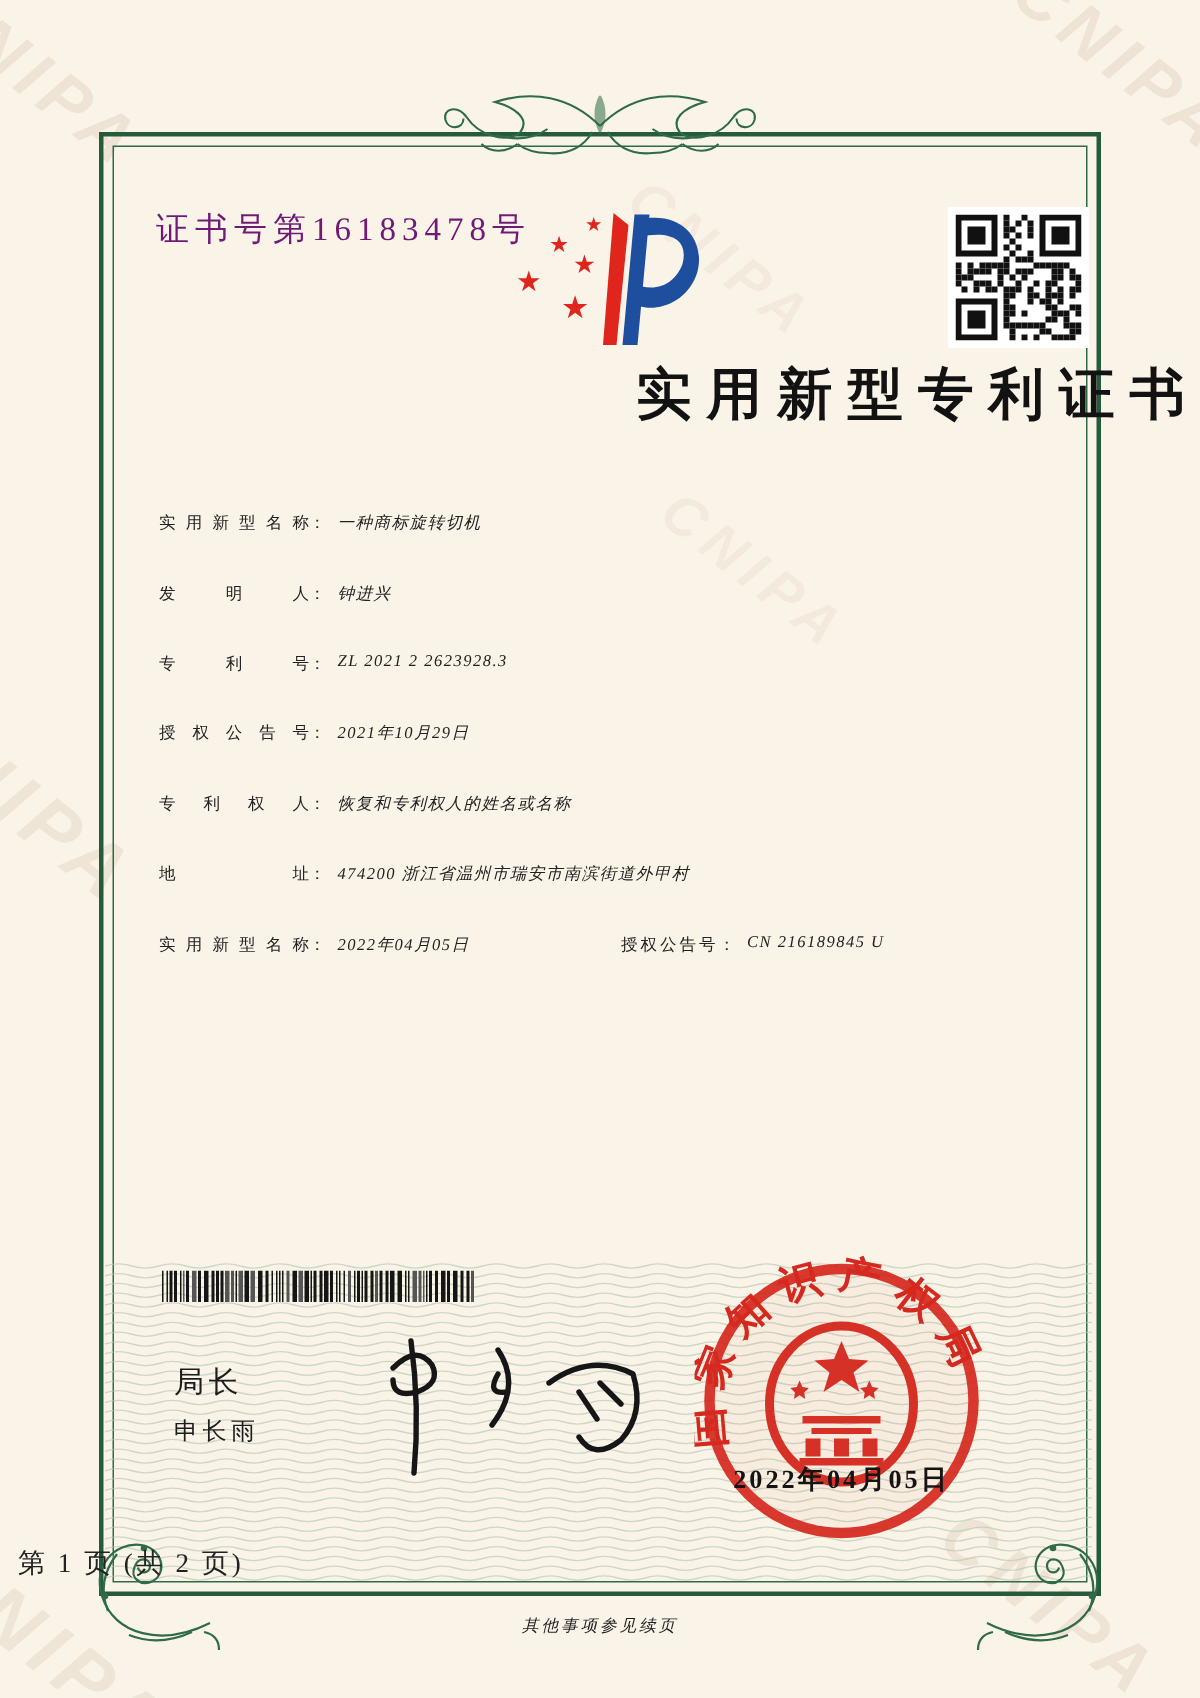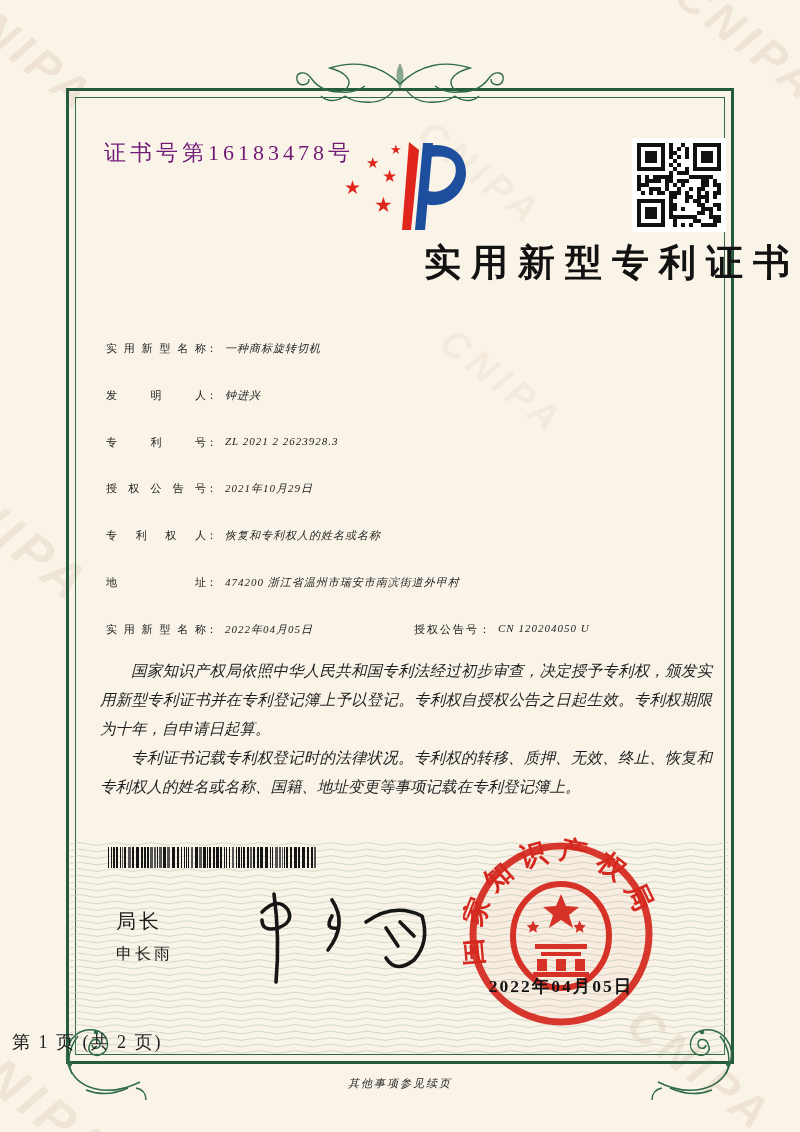--- a/index.html
+++ b/index.html
@@ -338,29 +338,25 @@
         <span class="fcolon">：</span>
         <span class="fvalue">474200 浙江省温州市瑞安市南滨街道外甲村</span>
     </div>
     <div class="frow">
       <span class="flabel">实用新型名称</span>
         <span class="fcolon">：</span>
         <span class="fvalue">2022年04月05日</span>
       <span class="grant2">
         <span class="flabel">授权公告号</span>
           <span class="fcolon">：</span>
-          <span class="fvalue">CN 120204050 U</span>
+          <span class="fvalue">CN 216189845 U</span>
       </span>
     </div>
   </div>
 
-  <div class="body-text">
-    <p>国家知识产权局依照中华人民共和国专利法经过初步审查，决定授予专利权，颁发实用新型专利证书并在专利登记簿上予以登记。专利权自授权公告之日起生效。专利权期限为十年，自申请日起算。</p>
-    <p>专利证书记载专利权登记时的法律状况。专利权的转移、质押、无效、终止、恢复和专利权人的姓名或名称、国籍、地址变更等事项记载在专利登记簿上。</p>
-  </div>
 
   <svg class="barcode" id="barcode" width="214" height="21">
       <rect x="0" y="0" width="1" height="21" fill="#151515"></rect>
       <rect x="3" y="0" width="1" height="21" fill="#151515"></rect>
       <rect x="5" y="0" width="2" height="21" fill="#151515"></rect>
       <rect x="8" y="0" width="2" height="21" fill="#151515"></rect>
       <rect x="12" y="0" width="1" height="21" fill="#151515"></rect>
       <rect x="14" y="0" width="1" height="21" fill="#555"></rect>
       <rect x="16" y="0" width="2" height="21" fill="#151515"></rect>
       <rect x="20" y="0" width="3" height="21" fill="#555"></rect>

